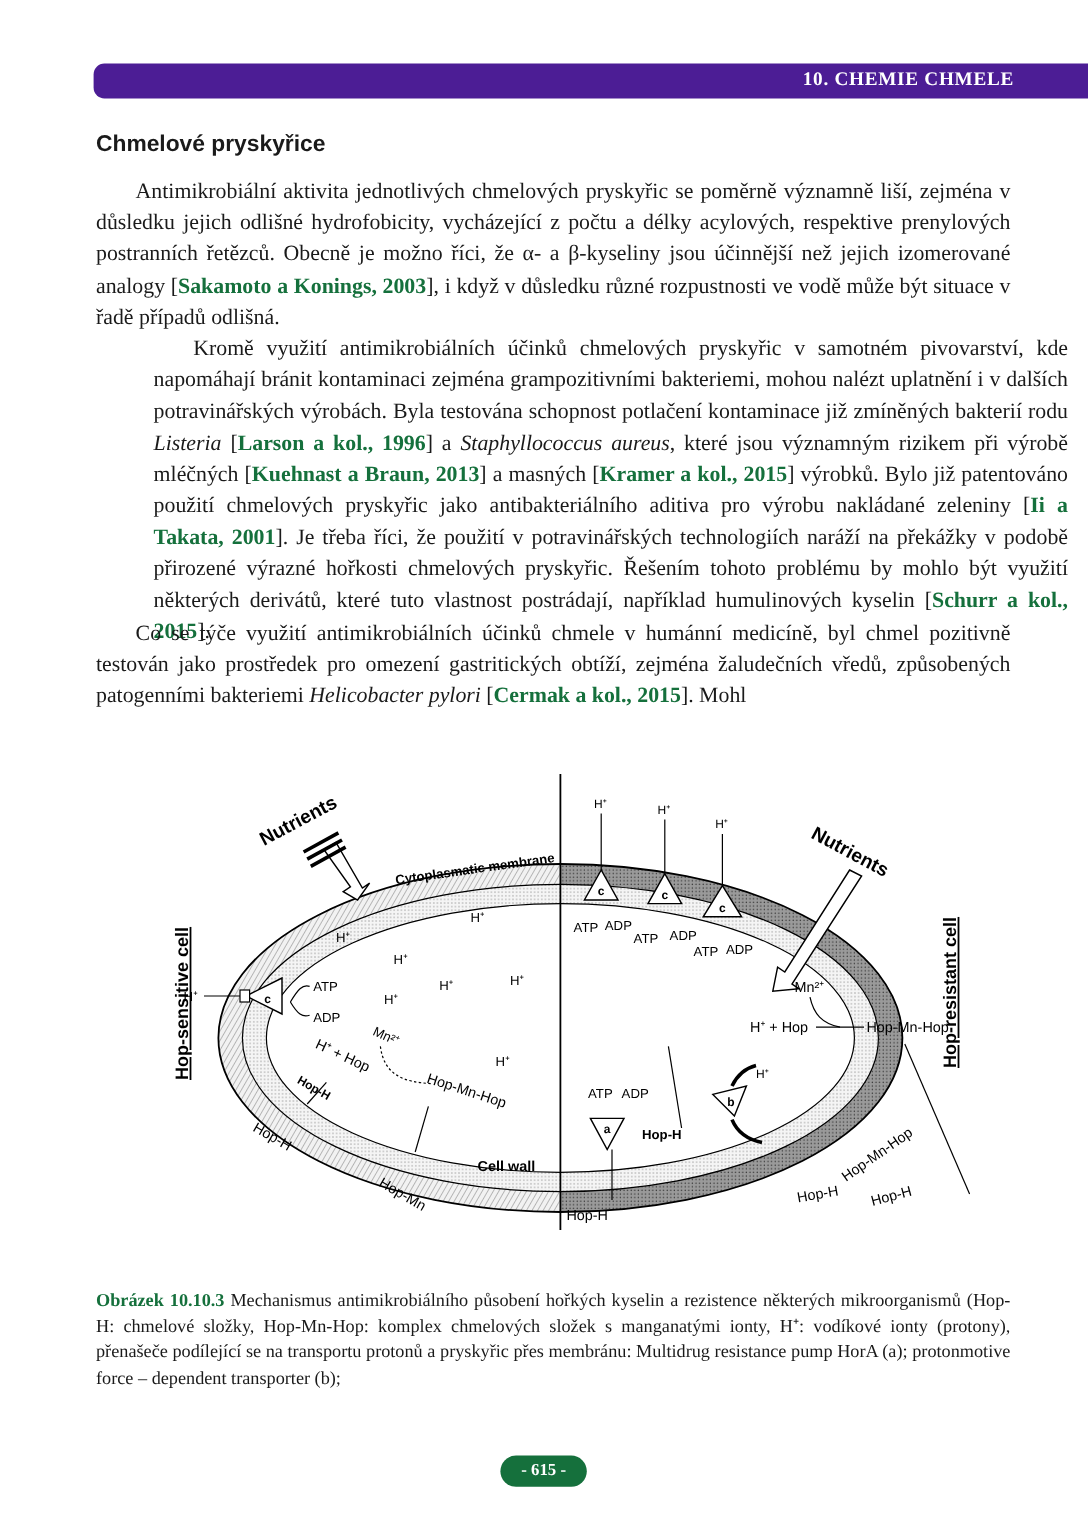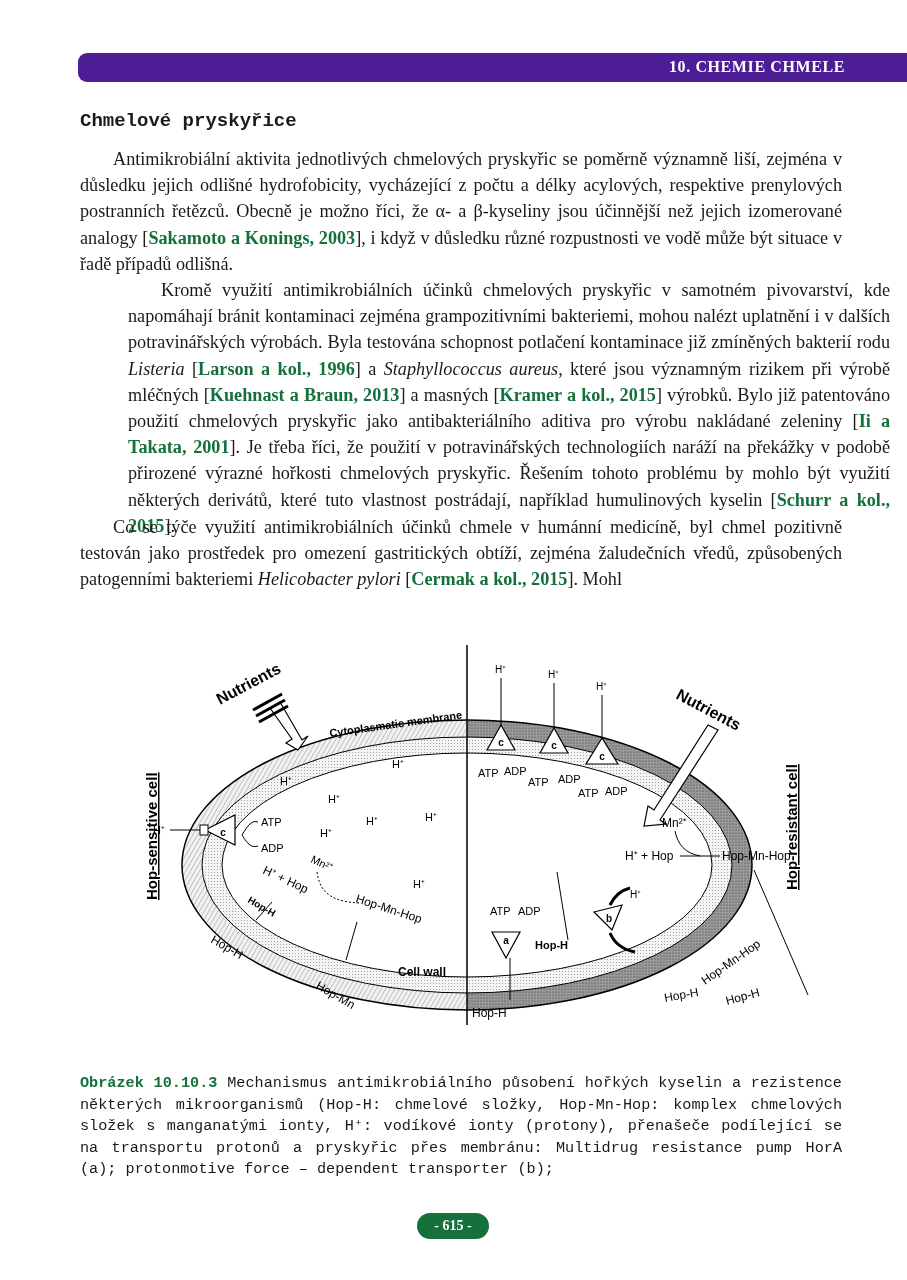--- a/index.html
+++ b/index.html
@@ -1,26 +1,26 @@
 <!DOCTYPE html>
 <html><head>
 <meta charset="utf-8">
 <style>
   html, body { margin: 0; padding: 0; background: #ffffff; }
   body { width: 907px; height: 1280px; position: relative; overflow: hidden; font-family: "Liberation Serif", serif; color: #1a1a1a; }
   .header-bar { position: absolute; left: 78px; top: 53px; width: 829px; height: 29px; background: #4c1d95; border-radius: 9px 0 0 9px; }
   .header-title { position: absolute; right: 62px; top: 5px; color: #ffffff; font-family: "Liberation Serif", serif; font-weight: bold; font-size: 16px; letter-spacing: 0.6px; }
-  .section-title { position: absolute; left: 80px; top: 110px; font-size: 19px; font-weight: bold; font-family: Liberation Mono, monospace; }
+  .section-title { position: absolute; left: 80px; top: 110px; font-size: 19px; font-weight: bold; font-family: Liberation Sans, sans-serif; }
   .body-text { position: absolute; left: 80px; width: 762px; font-size: 18.2px; line-height: 26.2px; text-align: justify; text-indent: 33px; }
   .p1 { top: 146px; }
   .p2 { top: 277px; margin-left: 48px; }
   .p3 { top: 514px; }
   .cite { color: #15703c; font-weight: bold; }
   .figure { position: absolute; left: 120px; top: 640px; width: 700px; height: 390px; }
-  .caption { position: absolute; left: 80px; top: 1073px; width: 762px; font-family: Liberation Mono, monospace; font-size: 15.2px; line-height: 21.5px; text-align: justify; }
+  .caption { position: absolute; left: 80px; top: 1073px; width: 762px; font-family: Liberation Serif, serif; font-size: 15.2px; line-height: 21.5px; text-align: justify; }
   .caption .fig-label { color: #15703c; font-weight: bold; }
   .caption .cite-sans { color: #15703c; font-weight: bold; }
   .caption .last-line { display: block; text-align: center; }
   .page-badge { position: absolute; left: 417px; top: 1213px; width: 72px; height: 26px; background: #15703c; border-radius: 13px; color: #fff; font-weight: bold; font-size: 14px; text-align: center; line-height: 26px; font-family: "Liberation Serif", serif; }
   svg text { font-family: "Liberation Sans", sans-serif; }
 </style>
 </head>
 <body>
 
 <div class="header-bar">

